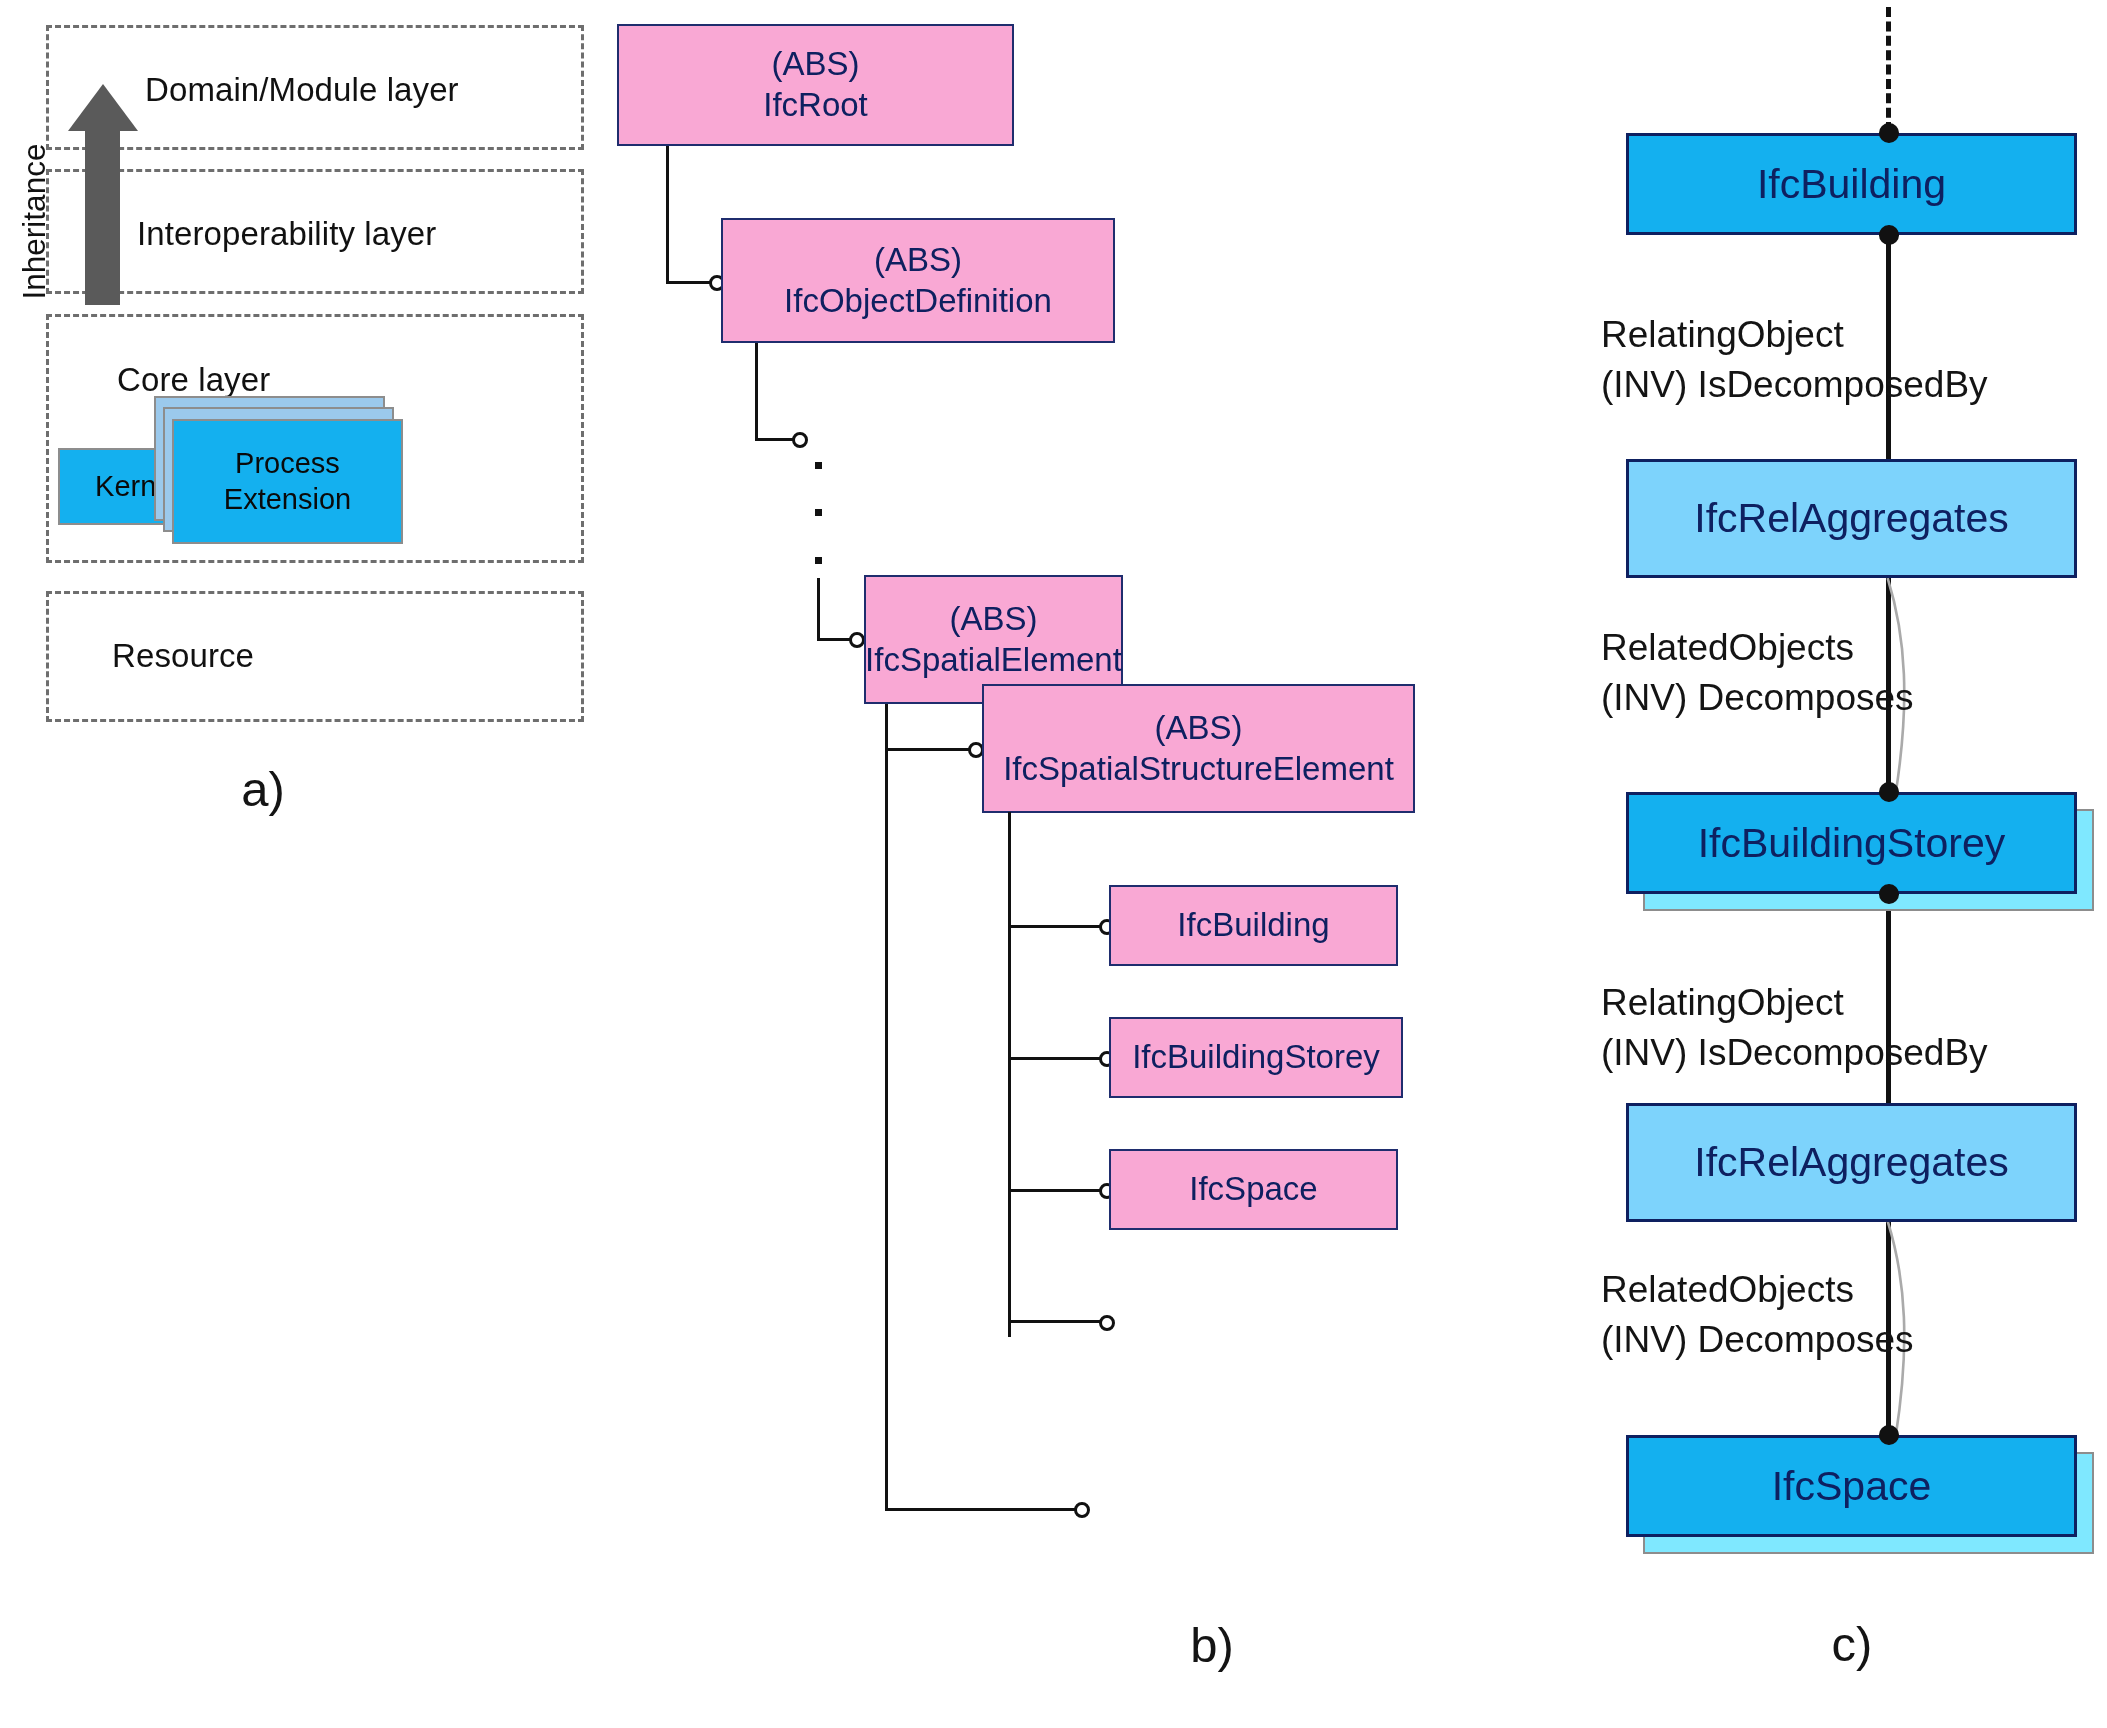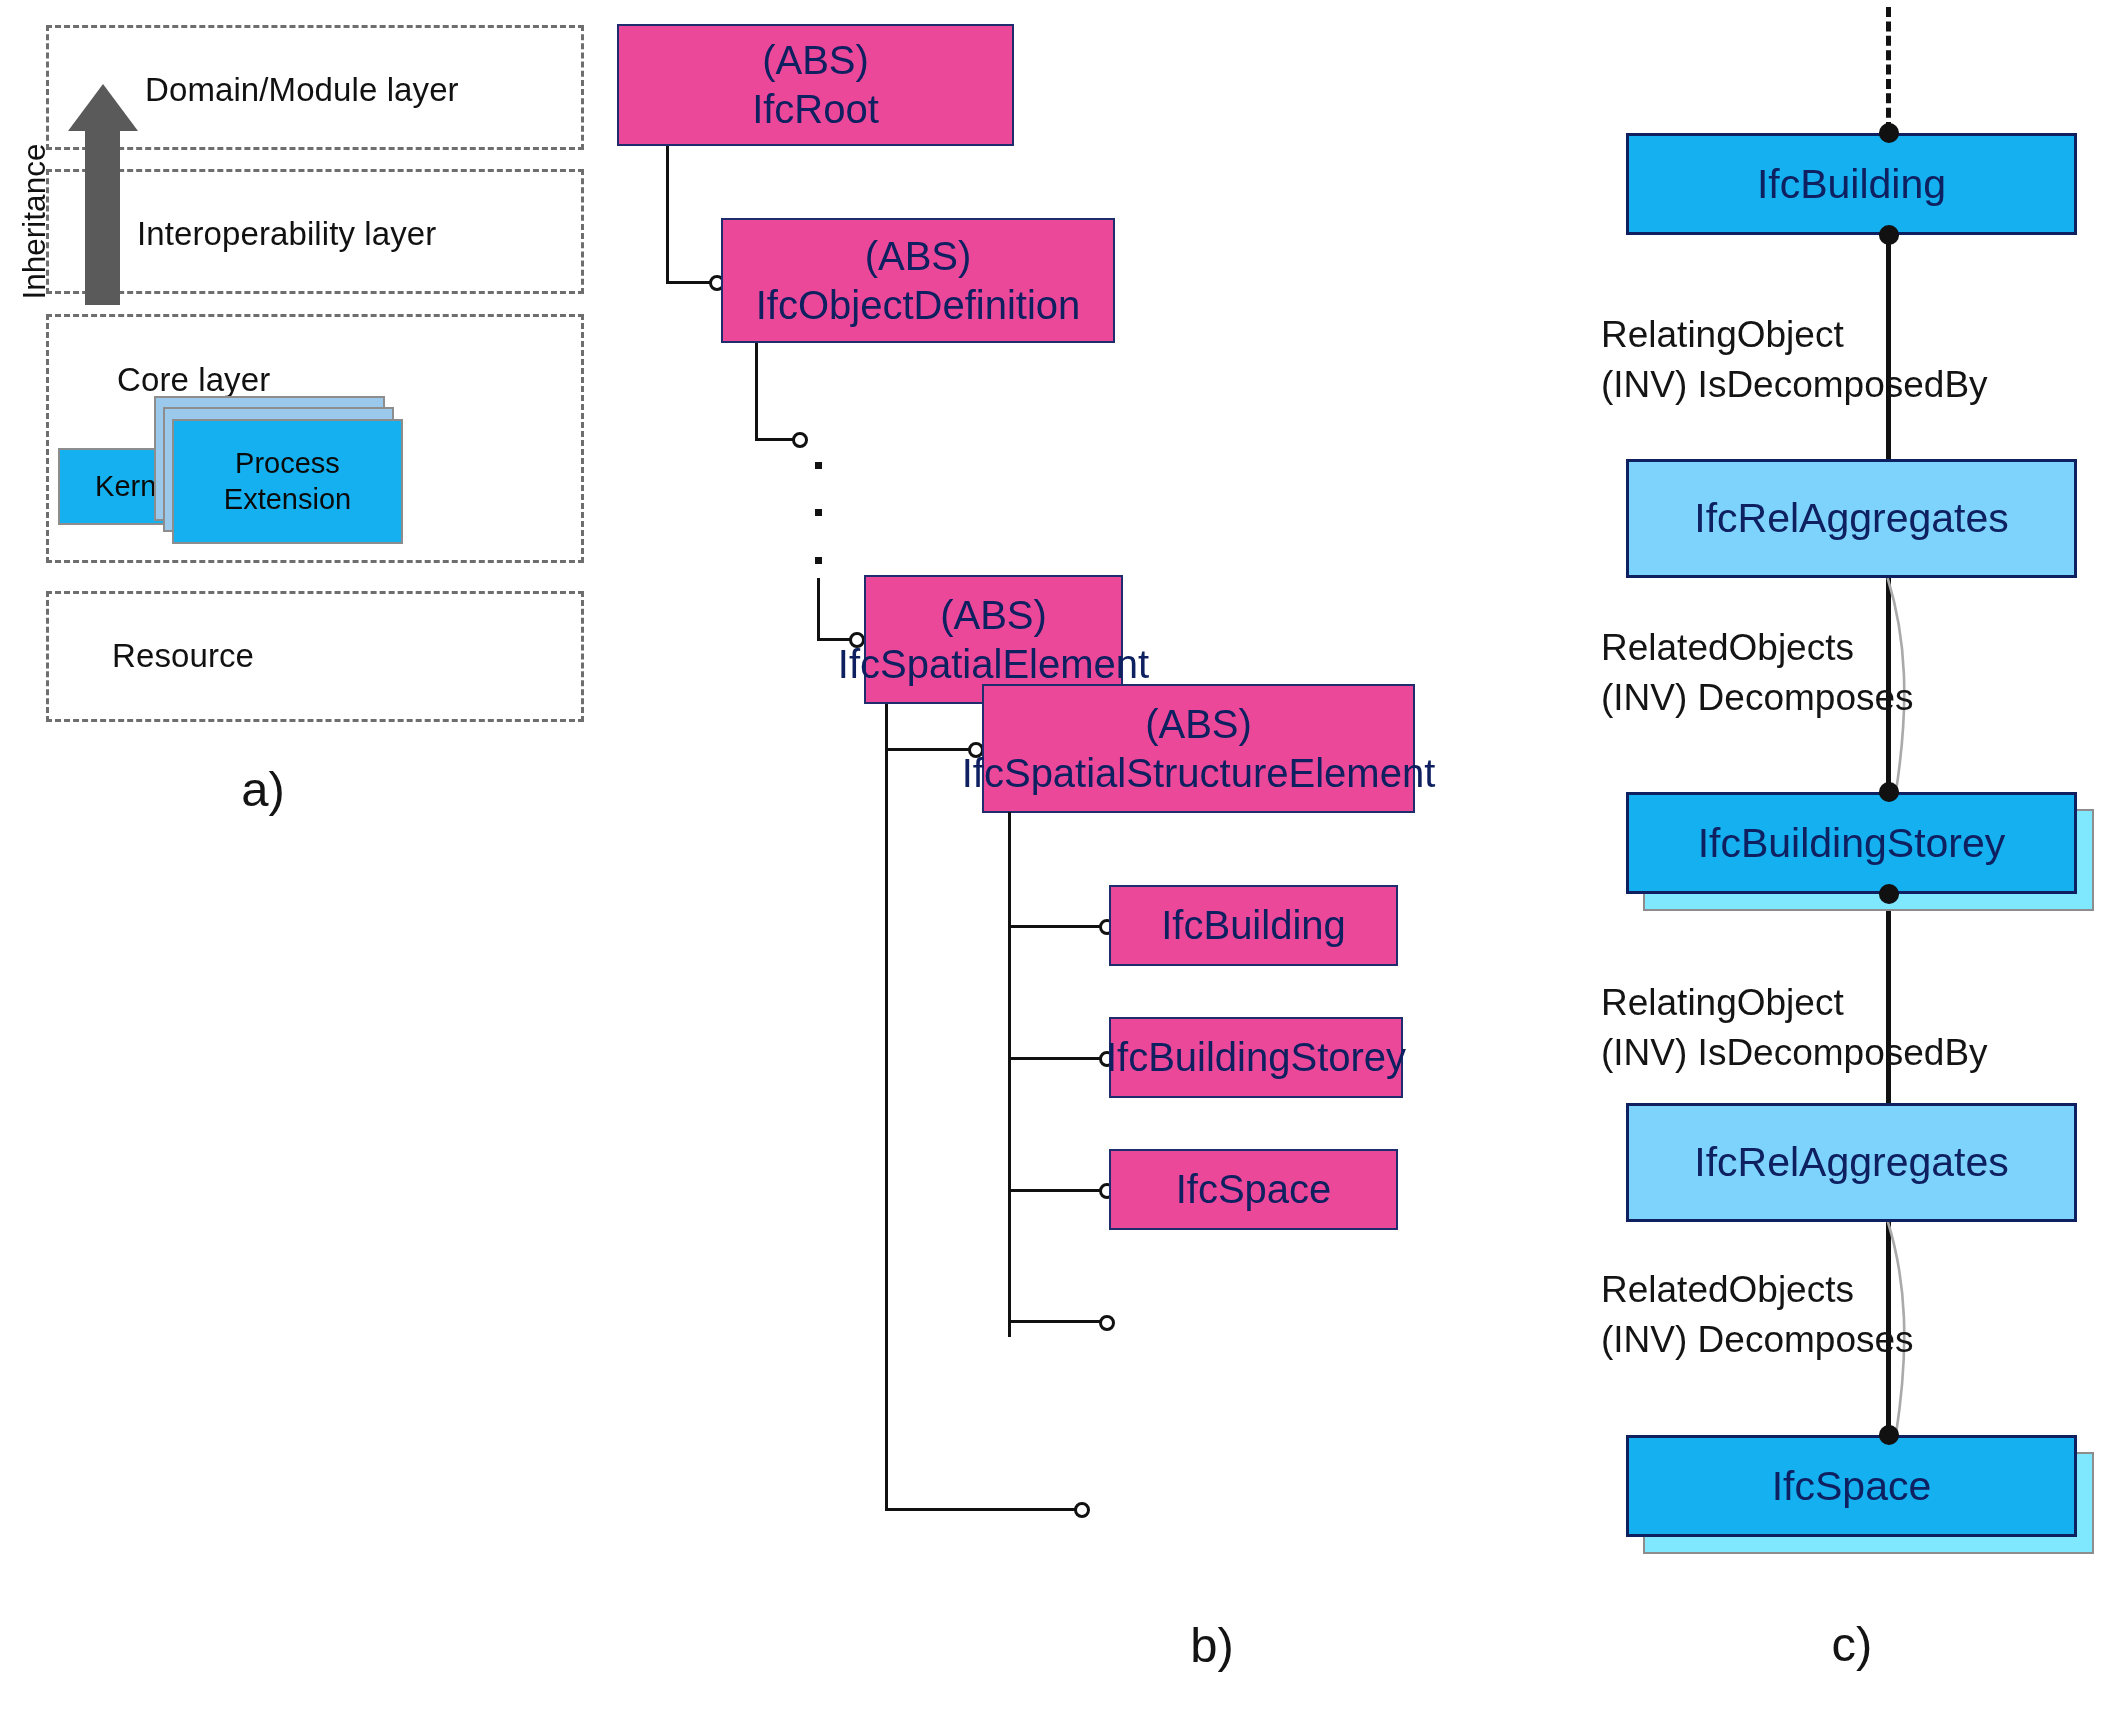--- a/index.html
+++ b/index.html
@@ -66,29 +66,29 @@
   .mod-stack-back{
     position:absolute;
     background:#9BC9EC;
     border:2px solid #8d8d8d;
     box-sizing:border-box;
   }
 
   
   .uml-box{
     position:absolute;
-    background:#ec4899;
+    background:#f9a8d4;
     border:2.6px solid #1F2D6E;
     display:flex;
     flex-direction:column;
     align-items:center;
     justify-content:center;
     text-align:center;
     color:#0E2060;
-    font-size:40px;
+    font-size:33px;
     line-height:1.22;
     box-sizing:border-box;
     font-weight:500;
   }
   .uml-box .abs-tag{display:block;}
   .uml-box .cls-name{display:block;}
 
   
   .wire-v{position:absolute;background:#111;width:3.3px;}
   .wire-h{position:absolute;background:#111;height:3.3px;}

